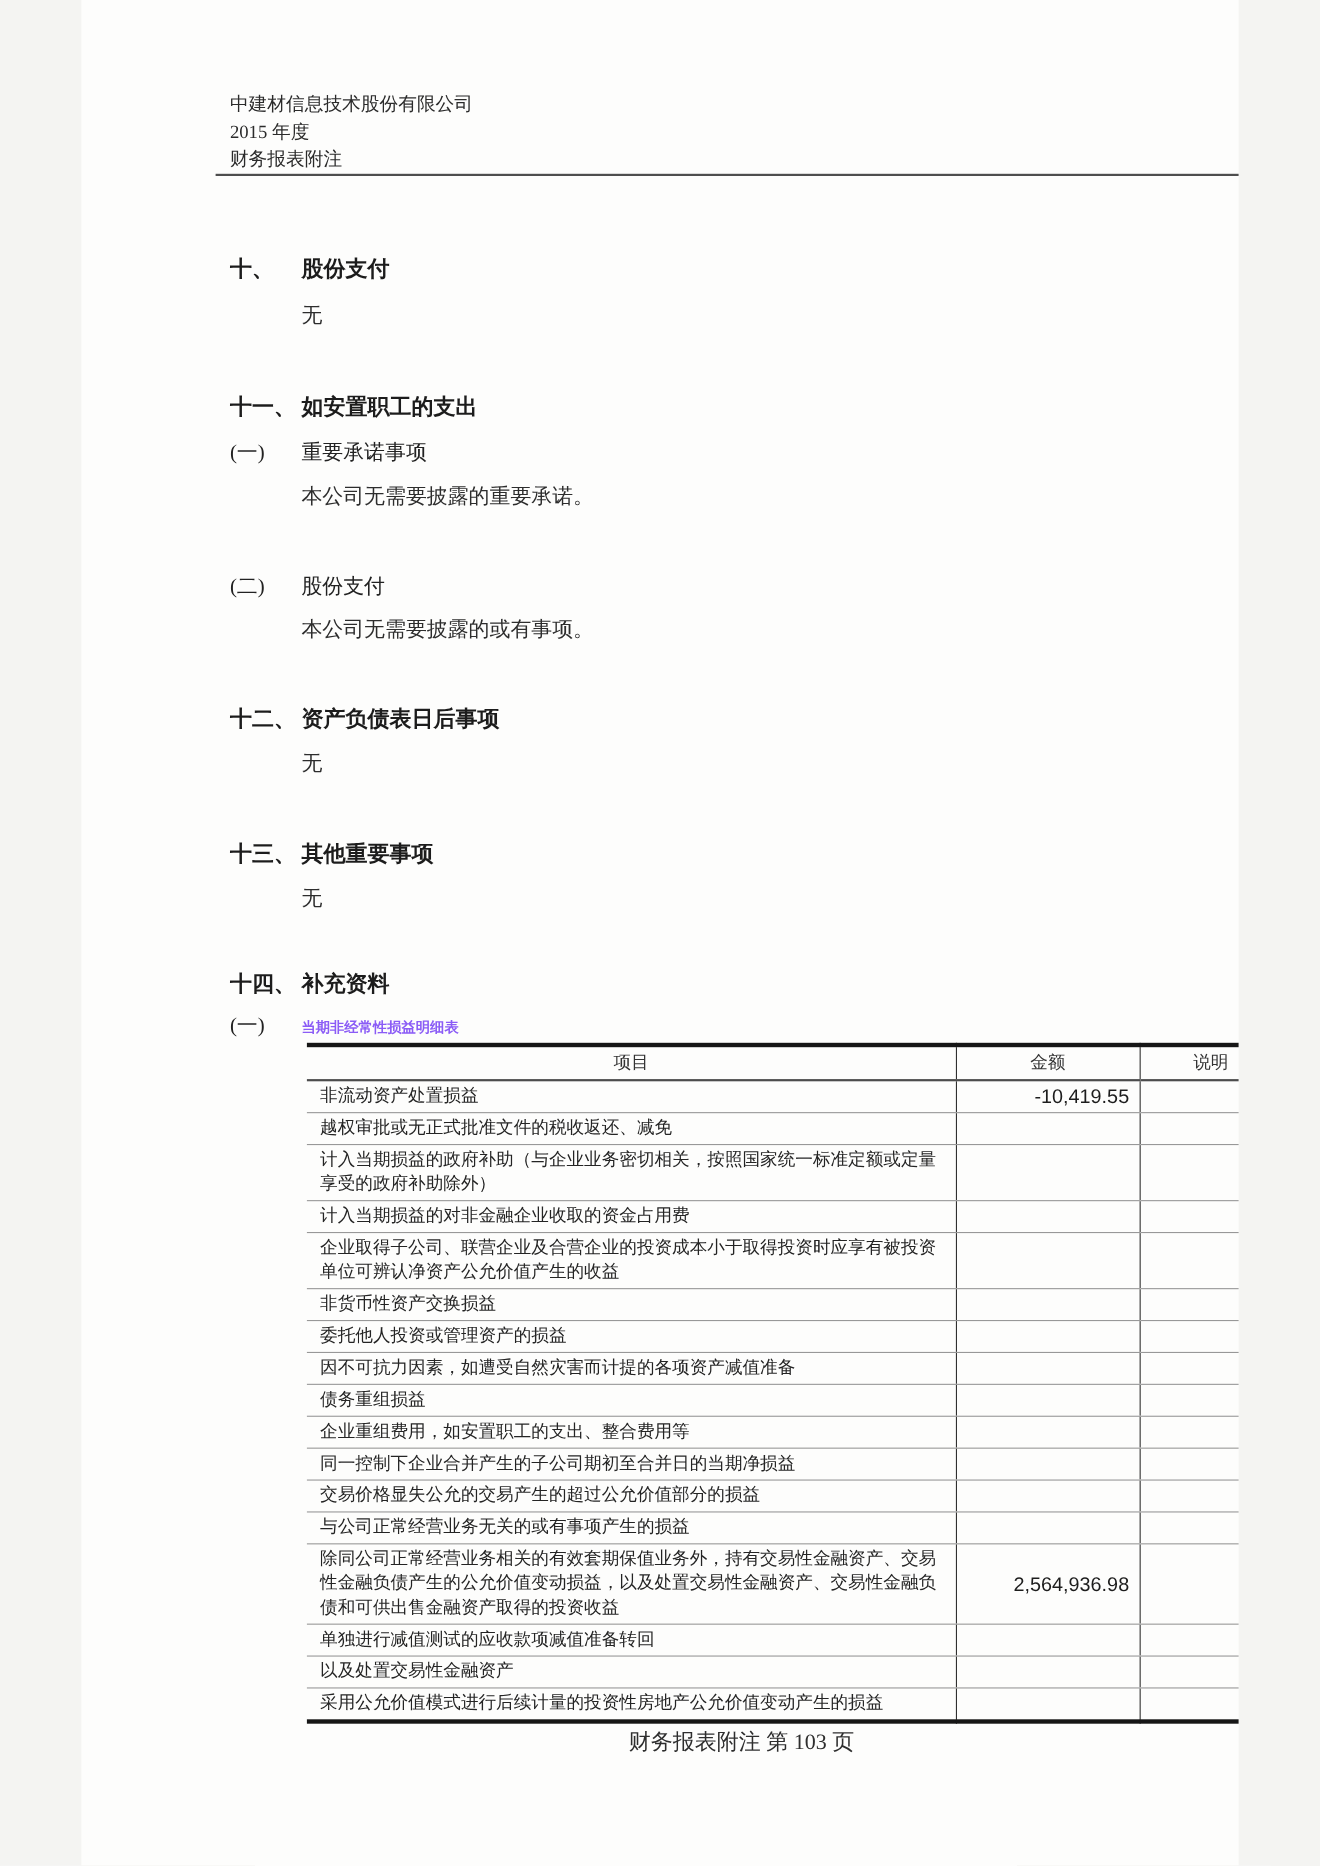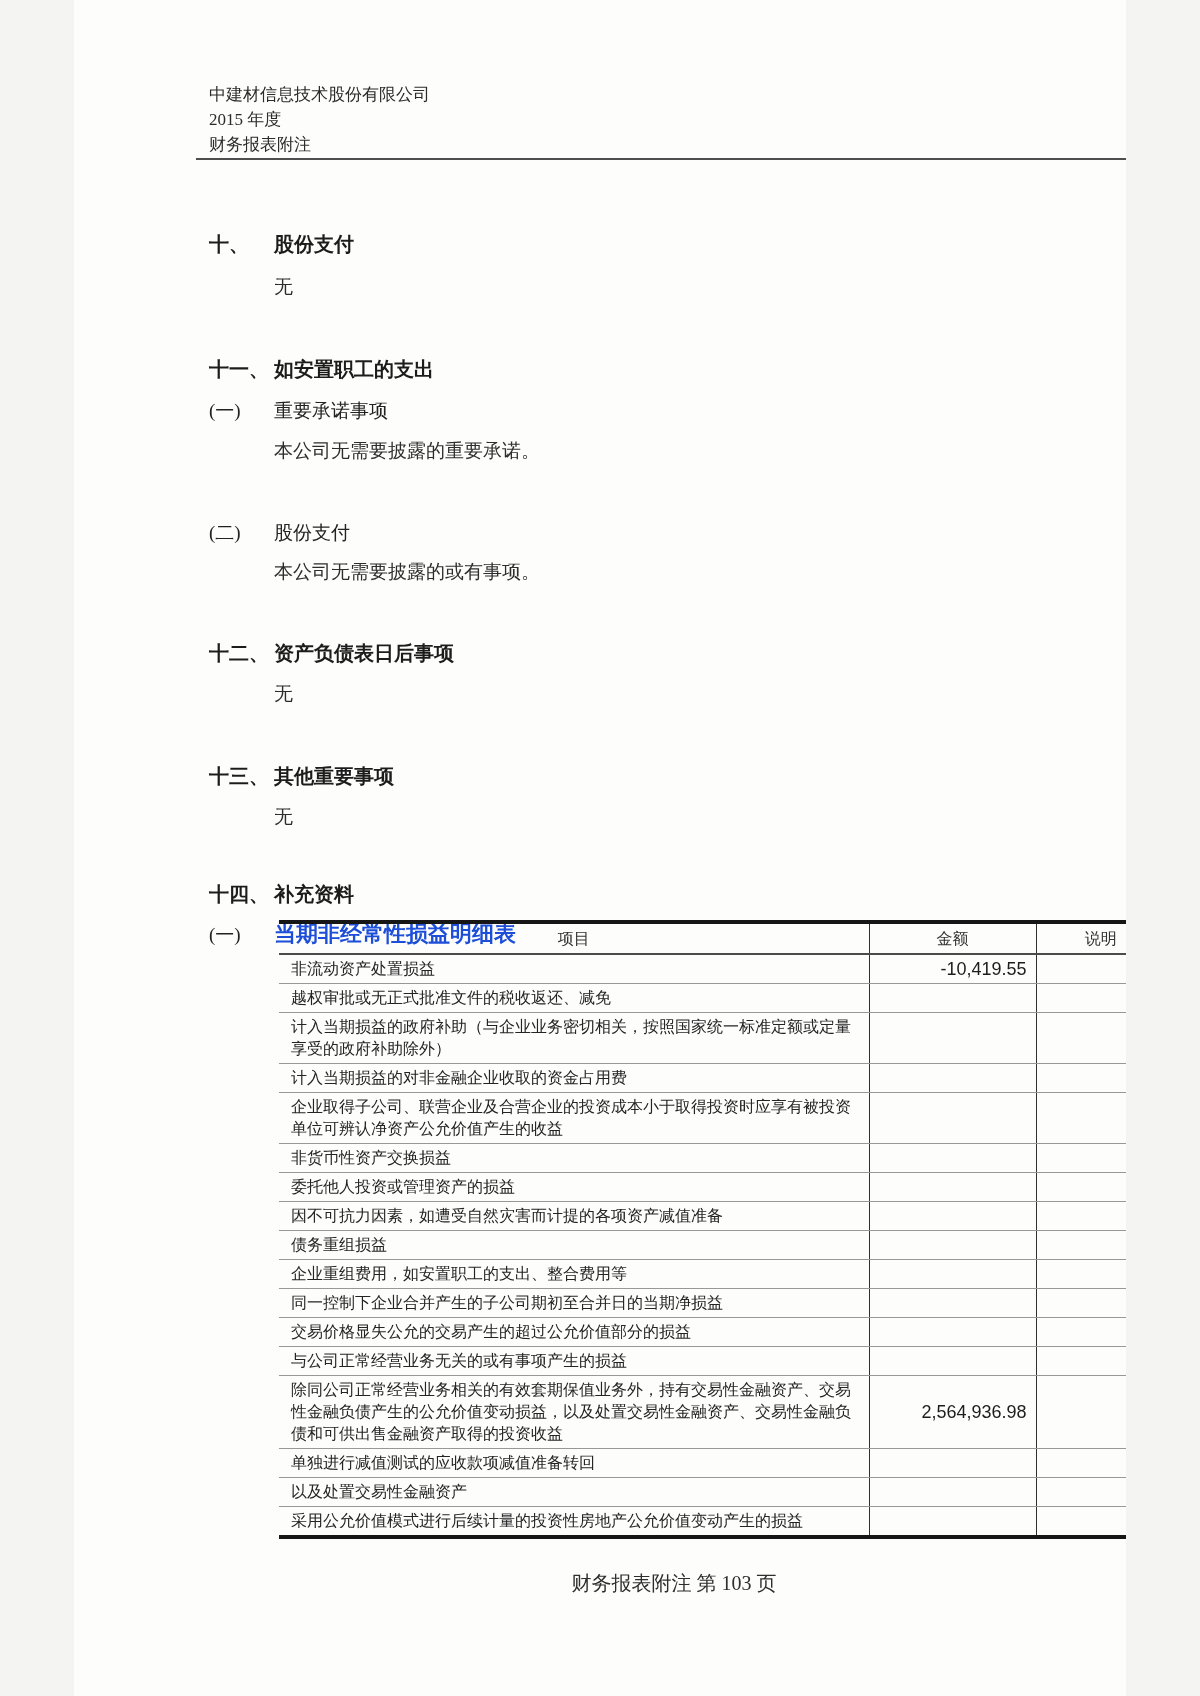--- a/index.html
+++ b/index.html
@@ -36,35 +36,35 @@
     position: absolute;
     left: 135px;
     display: flex;
     align-items: baseline;
     white-space: nowrap;
   }
   .sec .num { flex: 0 0 65px; }
   .sec.h1 { font-size: 20px; font-weight: bold; color: #1c1c1c; }
   .sec.h2 { font-size: 19px; font-weight: normal; color: #222; }
   .sec.h2b { font-size: 19px; color: #222; }
-  .sec.h2b .title { font-weight: bold; font-size: 22px; color: #1d4ed8; }
+  .sec.h2b .title { font-weight: bold; font-size: 13px; color: #8b5cf6; }
 
   .body-text {
     position: absolute;
     left: 200px;
     font-size: 19px;
     color: #2d2d2d;
     white-space: nowrap;
   }
 
   
   .loss-table {
     position: absolute;
     left: 205px;
-    top: 920px;
+    top: 948px;
     width: 886px;
     border-collapse: collapse;
     table-layout: fixed;
     border-top: 4px solid #161616;
     border-bottom: 4px solid #161616;
     font-size: 16px;
     color: #242424;
   }
   .loss-table th {
     font-weight: normal;

